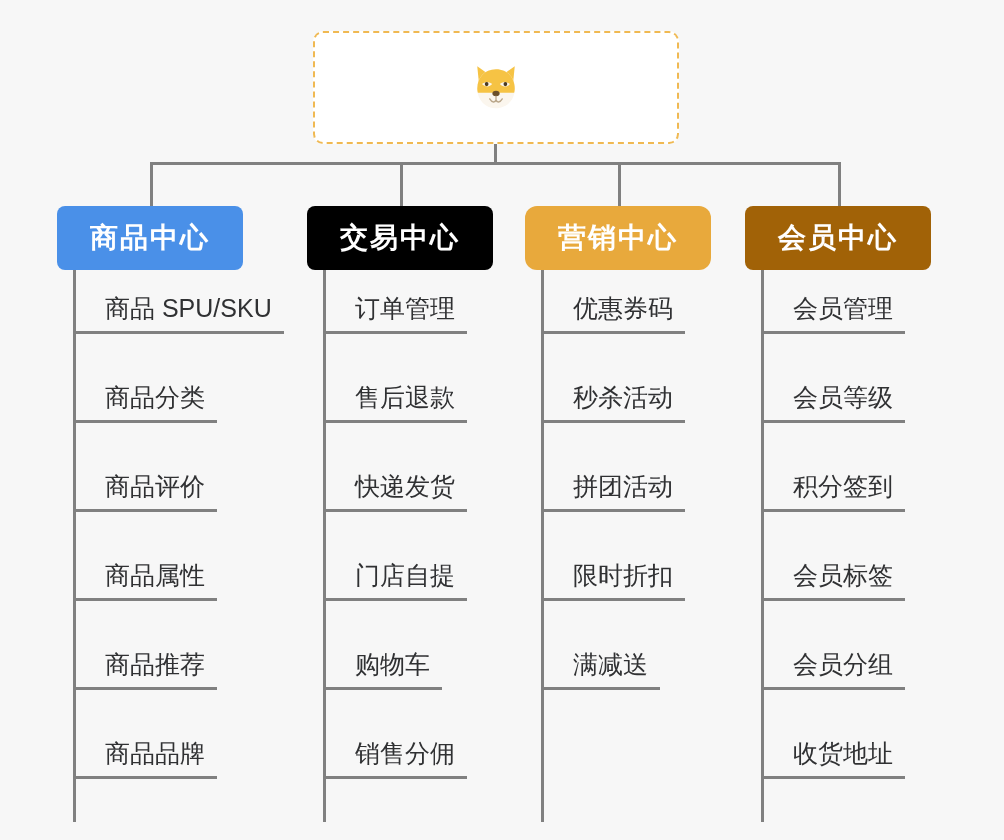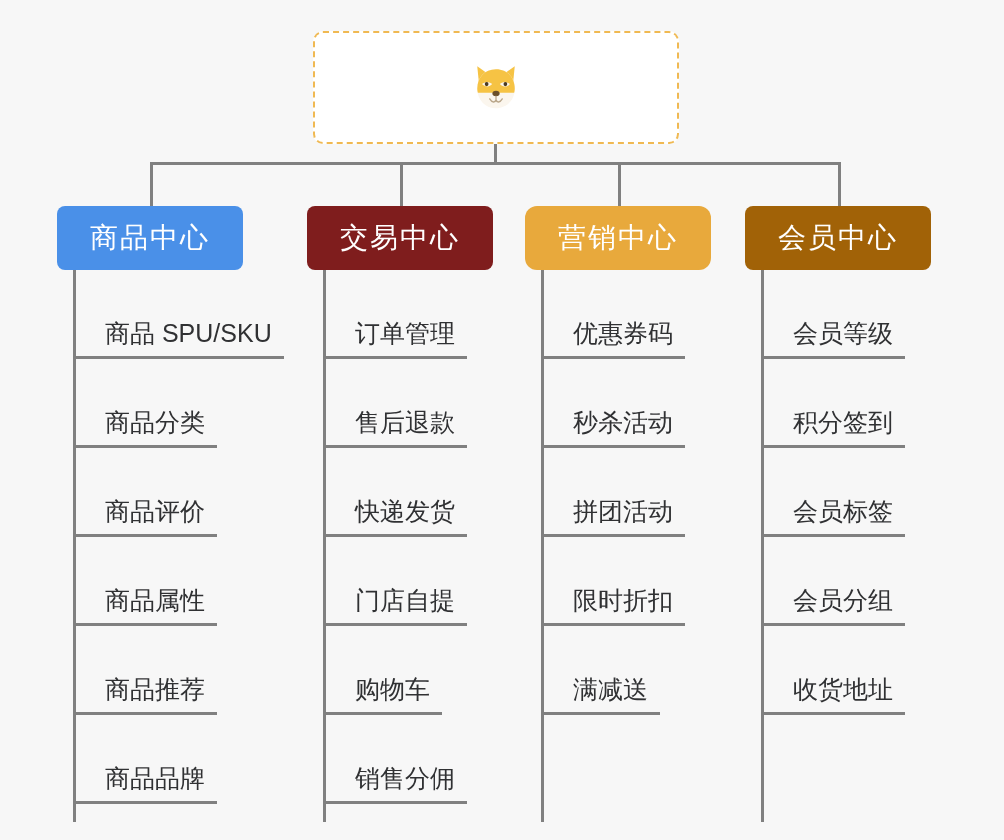--- a/index.html
+++ b/index.html
@@ -85,23 +85,24 @@
     border-radius: 8px;
     display: flex;
     align-items: center;
     justify-content: center;
     color: #ffffff;
     font-size: 28px;
     letter-spacing: 2px;
     white-space: nowrap;
     box-sizing: border-box;
     padding: 0 26px;
+    font-weight: bold;
   }
   .branch-0 .branch-box { width: 186px; background: #4a90e8; }
-  .branch-1 .branch-box { width: 186px; background: #7f1d1d; }
+  .branch-1 .branch-box { width: 186px; background: #000000; }
   .branch-2 .branch-box { width: 186px; background: #e8a93c; border-radius: 12px; }
   .branch-3 .branch-box { width: 186px; background: #a16207; }
 
   
   .spine {
     position: absolute;
     top: 270px;
     width: 3px;
     background: #808080;
     height: 552px;
@@ -121,21 +122,21 @@
   }
   .leaf-list-0 { left: 73px; }
   .leaf-list-1 { left: 323px; }
   .leaf-list-2 { left: 541px; }
   .leaf-list-3 { left: 761px; }
 
   .leaf {
     position: relative;
     height: 89px;
     display: flex;
-    align-items: flex-end;
+    align-items: center;
     box-sizing: border-box;
   }
   .leaf-label {
     font-size: 25px;
     color: #303133;
     line-height: 1;
     white-space: nowrap;
     padding: 0 12px 10px 32px;
     border-bottom: 3px solid #808080;
     box-sizing: border-box;
@@ -241,20 +242,23 @@
     <li class="leaf">
         <span class="leaf-label">满减送</span>
       </li>
   </ul>
 
   <div class="branch branch-3">
     <div class="branch-box">会员中心</div>
   </div>
   <ul class="leaf-list leaf-list-3">
     <li class="leaf">
+        <span class="leaf-label">会员管理</span>
+      </li>
+    <li class="leaf">
         <span class="leaf-label">会员等级</span>
       </li>
     <li class="leaf">
         <span class="leaf-label">积分签到</span>
       </li>
     <li class="leaf">
         <span class="leaf-label">会员标签</span>
       </li>
     <li class="leaf">
         <span class="leaf-label">会员分组</span>

